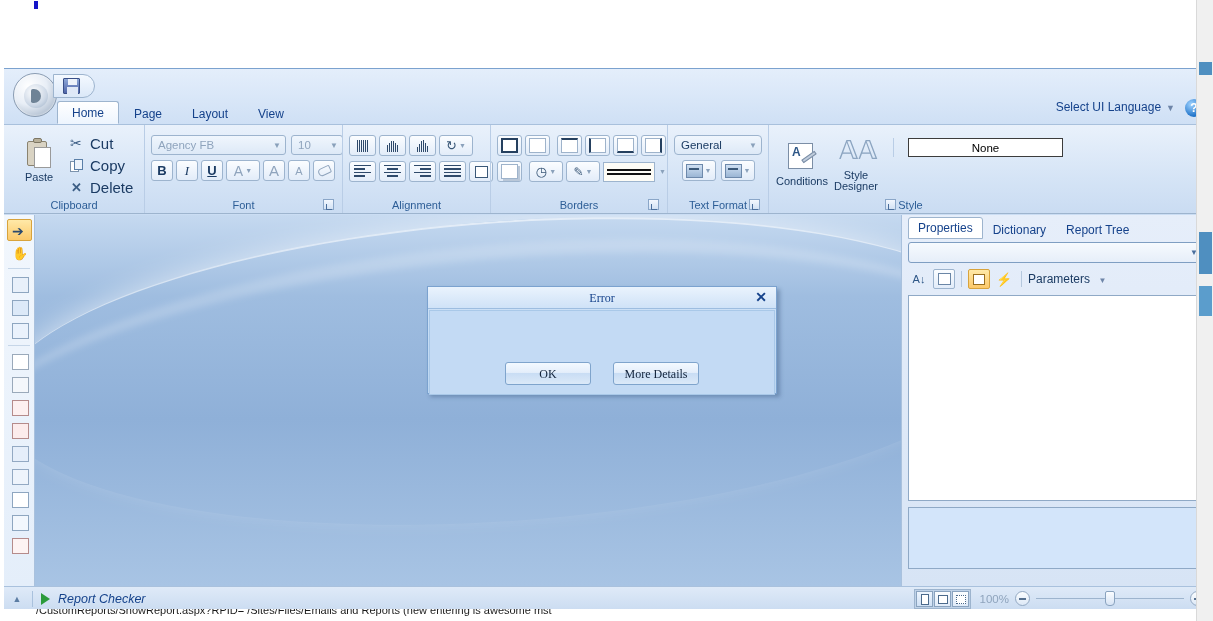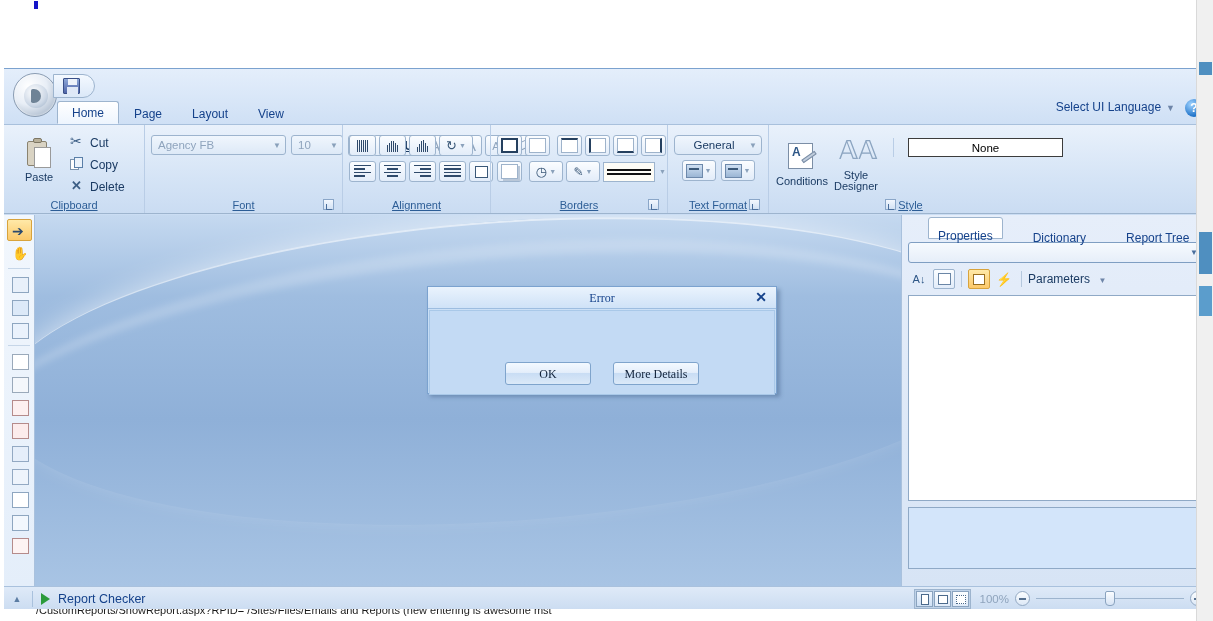--- a/index.html
+++ b/index.html
@@ -78,21 +78,21 @@
     position:absolute; left:0; top:55px; width:1199px; height:90px;
     background: linear-gradient(#e9f1fb, #d5e4f6 60%, #cadcf2);
     border-top:1px solid #a8c0dc;
     border-bottom:1px solid #9db4ce;
     display:flex;
   }
   .rgroup { position:relative; height:88px; padding:4px 6px 0 6px; display:flex; flex-direction:column; }
   .rgroup + .rgroup { border-left:1px solid #b9cde6; }
   .rgroup-inner { flex:1; display:flex; align-items:flex-start; gap:4px; }
   .rgroup-label {
-    height:15px; text-align:center; font-size:11px; color:#2c5d96; line-height:15px; position:relative;text-decoration:underline;
+    height:15px; text-align:center; font-size:11px; color:#2c5d96; line-height:15px; position:relative;
   }
   .rgroup-label .dlg {
     position:absolute; right:2px; top:1px; width:11px; height:11px;
     border:1px solid #8aa6c8; background: linear-gradient(#f2f7fe,#d3e2f4);
   }
   .rgroup-label .dlg:after{
     content:""; position:absolute; left:2px; top:4px; width:5px; height:5px;
     border-left:1px solid #4a6e9c; border-bottom:1px solid #4a6e9c;
   }
 
@@ -102,21 +102,21 @@
     display:flex; align-items:center; justify-content:center;
     font-size:11px; color:#1b3b63; background:transparent; cursor:default;
   }
   .bigbtn { width:50px; height:62px; flex-direction:column; gap:3px; }
 
   
   .paste-ico { width:26px; height:30px; position:relative; }
   .paste-ico .board { position:absolute; left:1px; top:3px; width:20px; height:25px; background:#d9d3c3; border:1px solid #8a8370; border-radius:2px;}
   .paste-ico .clip { position:absolute; left:7px; top:0px; width:9px; height:5px; background:#b8b09a; border:1px solid #7d7664; border-radius:2px;}
   .paste-ico .page { position:absolute; left:8px; top:9px; width:17px; height:21px; background:#fff; border:1px solid #9a9a9a; }
-  .smallcmd { height:19px; padding:0 4px 0 2px; display:flex; align-items:center; gap:5px; font-size:12px; color:#1b3b63; border-radius:3px; }
+  .smallcmd { height:19px; padding:0 4px 0 2px; display:flex; align-items:flex-end; gap:5px; font-size:15px; color:#1b3b63; border-radius:3px; }
   .ico16 { width:15px; height:15px; position:relative; flex:none; }
   .ico-cut:before{ content:"\2702"; position:absolute; left:0; top:-2px; font-size:14px; color:#3c5e85; }
   .ico-copy .s1{ position:absolute; left:0; top:2px; width:9px; height:11px; background:#fff; border:1px solid #7c93ad;}
   .ico-copy .s2{ position:absolute; left:4px; top:0px; width:9px; height:11px; background:#eaf2fb; border:1px solid #5a7fa8;}
   .ico-del:before{ content:"\2715"; position:absolute; left:1px; top:-1px; font-size:13px; color:#3c5e85; font-weight:bold;}
 
   
   .combo {
     border:1px solid #9db4ce; border-radius:3px; background: linear-gradient(#f0f6fd,#dde9f7);
     height:20px; display:flex; align-items:center; padding:0 2px 0 6px; font-size:11.5px; color:#8fa4bd;
@@ -194,21 +194,21 @@
     transform: rotate(-5deg);
     filter: blur(3px);
   }
 
   .rightpanel {
     position:absolute; left:897px; top:0; width:310px; height:371px;
     background: linear-gradient(#e6eefa, #d7e4f5);
     border-left:1px solid #a9c1dd;
   }
   .ptabs { display:flex; align-items:flex-end; height:24px; padding-left:6px; }
-  .ptab { font-size:12px; color:#15428b; padding:8px 9px; height:20px; line-height:20px; border:1px solid transparent; border-bottom:none;margin-left:20px; }
+  .ptab { font-size:12px; color:#15428b; padding:0 9px; height:20px; line-height:20px; border:1px solid transparent; border-bottom:none; }
   .ptab.active { background:#fff; border:1px solid #9db4ce; border-radius:3px 3px 0 0; height:22px; line-height:21px; }
   .pcombo {
     margin:3px 8px 0 6px; height:21px; border:1px solid #7f9ec2; border-radius:3px;
     background: linear-gradient(#f6fafe, #e6eef9); display:flex; align-items:center;
   }
   .pcombo .ar { width:16px; text-align:center; font-size:8px; color:#4a6e9c; margin-left:auto; }
   .ptoolbar { height:24px; margin:4px 6px 0 6px; display:flex; align-items:center; gap:3px; }
   .pt { width:22px; height:20px; border:1px solid transparent; border-radius:2px; display:flex; align-items:center; justify-content:center; font-size:11px; color:#2d5686;}
   .pt.on { background: linear-gradient(#ffe9a8,#fcc96a); border:1px solid #d8a33c; }
   .pt.framed { border:1px solid #9db4ce; background: linear-gradient(#fbfdff,#e2ecf9);}
@@ -219,21 +219,21 @@
 
   
   .bottombar {
     position:absolute; left:0; top:371px; width:1207px; height:24px;
     background: linear-gradient(#dfeaf8, #cbdcf1);
     border-top:1px solid #a9c1dd; display:flex; align-items:center;
   }
   .collapse { width:26px; text-align:center; font-size:9px; color:#5b7persistent; color:#5b7ca3; }
   .bsep { width:1px; height:16px; background:#a9c1dd; margin:0 8px 0 2px; }
   .play { width:0;height:0;border-left:9px solid #2c9b3c;border-top:6px solid transparent;border-bottom:6px solid transparent; margin-right:8px;}
-  .rc-label { font-size:12.5px; color:#15428b; }
+  .rc-label { font-size:12.5px; color:#15428b;font-style:italic; }
 
   .zoomwrap { margin-left:auto; display:flex; align-items:center; height:22px; padding-right:6px; }
   .viewbtns { display:flex; gap:1px; background:#bfd2e8; border:1px solid #9db4ce; padding:1px; }
   .vb { width:17px; height:16px; border:1px solid #8aa3bf; background: linear-gradient(#fbfdff,#dfeaf8); position:relative;}
   .vb.act { background: linear-gradient(#eef5fe,#cfe0f5); }
   .zoomval { font-size:11.5px; color:#8fa4bd; margin:0 6px 0 9px; }
   .circbtn { width:15px; height:15px; border-radius:50%; border:1px solid #93a9c3; background: linear-gradient(#fbfdff,#dde9f7); position:relative; }
   .circbtn:before{ content:""; position:absolute; left:3px; top:6px; width:7px; height:1.5px; background:#56708f;}
   .circbtn.plus:after{ content:""; position:absolute; left:6px; top:3px; width:1.5px; height:7px; background:#56708f;}
   .slider { width:148px; height:15px; margin:0 6px; position:relative; }
@@ -347,21 +347,21 @@
             <div class="smallcmd">
               <span class="ico16 ico-del"></span>
               <span>Delete</span>
             </div>
           </div>
         </div>
         <div class="rgroup-label">Clipboard</div>
       </div>
 
       <div class="rgroup" style="width:198px">
-        <div class="rgroup-inner" style="flex-direction:row;gap:5px;padding-top:6px;">
+        <div class="rgroup-inner" style="flex-direction:column;gap:5px;padding-top:6px;">
           <div style="display:flex;gap:5px;">
             <div class="combo" style="width:135px">
               <span class="cv">Agency FB</span>
               <span class="ar">▼</span>
             </div>
             <div class="combo" style="width:52px">
               <span class="cv">10</span>
               <span class="ar">▼</span>
             </div>
           </div>
@@ -510,21 +510,21 @@
         </div>
         <div class="rgroup-label">
           <span>Borders</span>
           <span class="dlg"></span>
         </div>
       </div>
 
       <div class="rgroup" style="width:101px">
         <div class="rgroup-inner" style="flex-direction:column;gap:5px;padding-top:6px;align-items:center;">
           <div class="combo" style="width:88px;justify-content:center;color:#1b3b63;border-radius:4px;">
-            <span class="cv" style="text-align:center;">General</span>
+            <span class="cv" style="text-align:left;">General</span>
             <span class="ar">▼</span>
           </div>
           <div style="display:flex;gap:5px;">
             <div class="tfbtn">
               <span class="tfglyph"></span>
               <span style="font-size:7px;color:#8aa1bb;">▼</span>
             </div>
             <div class="tfbtn">
               <span class="tfglyph"></span>
               <span style="font-size:7px;color:#8aa1bb;">▼</span>

